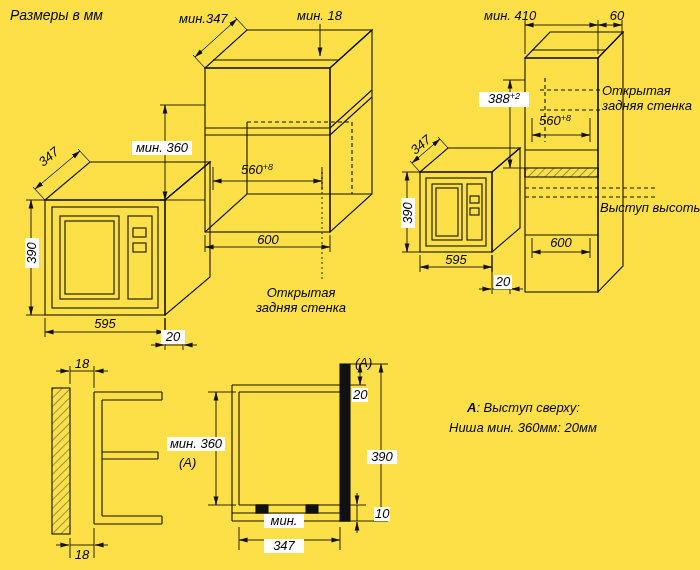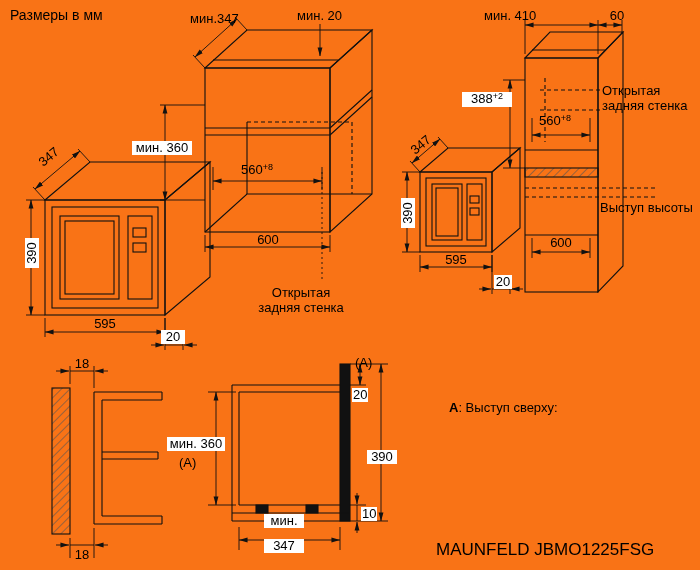--- a/index.html
+++ b/index.html
@@ -1,17 +1,17 @@
 <!DOCTYPE html>
 <html><head>
 <meta charset="utf-8">
 <style>
   html,body{margin:0;padding:0;background:#fff;}
-  #root{position:relative;width:700px;height:570px;background:#f97316;overflow:hidden;
-        font-family:"Liberation Sans",sans-serif;color:#000;}
+  #root{position:relative;width:700px;height:570px;background:#fde047;overflow:hidden;
+        font-family:"Liberation Sans",sans-serif;color:#000;font-style:italic;}
   #root svg{position:absolute;left:0;top:0;}
   .lbl{position:absolute;font-size:13px;line-height:14px;white-space:nowrap;color:#000;}
   .c{text-align:center;}
   .bg{background:#fff;padding:0 1px;}
   .rotD{transform:rotate(-40deg);transform-origin:center;}
   .rotV{transform:rotate(-90deg);transform-origin:center;}
   .sup{font-size:9px;position:relative;top:-4px;}
   .title{font-size:14px;}
   .model{font-size:17px;}
   .b{font-weight:bold;}
@@ -166,49 +166,49 @@
   </g>
 </svg>
 
 <div class="lbl title" style="left:10px;top:8px">Размеры в мм</div>
 
 <div class="lbl c rotD" style="left:34px;top:150px;width:30px">347</div>
 <div class="lbl c rotV bg" style="left:17px;top:246px;width:28px">390</div>
 <div class="lbl c" style="left:90px;top:317px;width:30px">595</div>
 <div class="lbl c bg" style="left:161px;top:330px;width:22px">20</div>
 
-<div class="lbl" style="left:190px;top:12px">мин.347</div>
-<div class="lbl" style="left:297px;top:9px">мин. 20</div>
+<div class="lbl" style="left:179px;top:12px">мин.347</div>
+<div class="lbl" style="left:297px;top:9px">мин. 18</div>
 <div class="lbl c bg" style="left:132px;top:141px;width:58px">мин. 360</div>
 <div class="lbl" style="left:241px;top:163px"><span>560</span><span class="sup">+8</span></div>
 <div class="lbl c" style="left:253px;top:233px;width:30px">600</div>
 <div class="lbl c" style="left:259px;top:286px;width:84px">Открытая</div>
 <div class="lbl c" style="left:251px;top:301px;width:100px">задняя стенка</div>
 
 <div class="lbl" style="left:484px;top:9px">мин. 410</div>
 <div class="lbl c" style="left:606px;top:9px;width:22px">60</div>
-<div class="lbl c bg" style="left:462px;top:92px;width:48px"><span>388</span><span class="sup">+2</span></div>
+<div class="lbl c bg" style="left:479px;top:92px;width:48px"><span>388</span><span class="sup">+2</span></div>
 <div class="lbl" style="left:539px;top:114px"><span>560</span><span class="sup">+8</span></div>
 <div class="lbl" style="left:602px;top:84px">Открытая</div>
 <div class="lbl" style="left:602px;top:99px">задняя стенка</div>
 <div class="lbl" style="left:600px;top:201px">Выступ высоты</div>
 <div class="lbl c" style="left:546px;top:236px;width:30px">600</div>
 <div class="lbl c rotD" style="left:407px;top:138px;width:28px">347</div>
 <div class="lbl c rotV bg" style="left:393px;top:206px;width:28px">390</div>
 <div class="lbl c" style="left:442px;top:253px;width:28px">595</div>
 <div class="lbl c bg" style="left:494px;top:275px;width:16px">20</div>
 
 <div class="lbl c" style="left:71px;top:357px;width:22px">18</div>
 <div class="lbl c" style="left:71px;top:548px;width:22px">18</div>
 
 <div class="lbl" style="left:355px;top:356px">(А)</div>
 <div class="lbl bg" style="left:352px;top:388px">20</div>
 <div class="lbl c bg" style="left:367px;top:450px;width:28px">390</div>
-<div class="lbl bg" style="left:361px;top:507px">10</div>
+<div class="lbl bg" style="left:374px;top:507px">10</div>
 <div class="lbl c bg" style="left:167px;top:437px;width:56px">мин. 360</div>
 <div class="lbl" style="left:179px;top:456px">(А)</div>
 <div class="lbl c bg" style="left:264px;top:514px;width:38px">мин.</div>
 <div class="lbl c bg" style="left:264px;top:539px;width:38px">347</div>
 
-<div class="lbl" style="left:449px;top:401px"><span class="b">А</span><span>: Выступ сверху:</span></div>
-<div class="lbl model" style="left:436px;top:543px">MAUNFELD JBMO1225FSG</div>
+<div class="lbl" style="left:467px;top:401px"><span class="b">А</span><span>: Выступ сверху:</span></div>
+<div class="lbl" style="left:449px;top:421px">Ниша мин. 360мм: 20мм</div>
 
 </div>
 
 </body></html>

